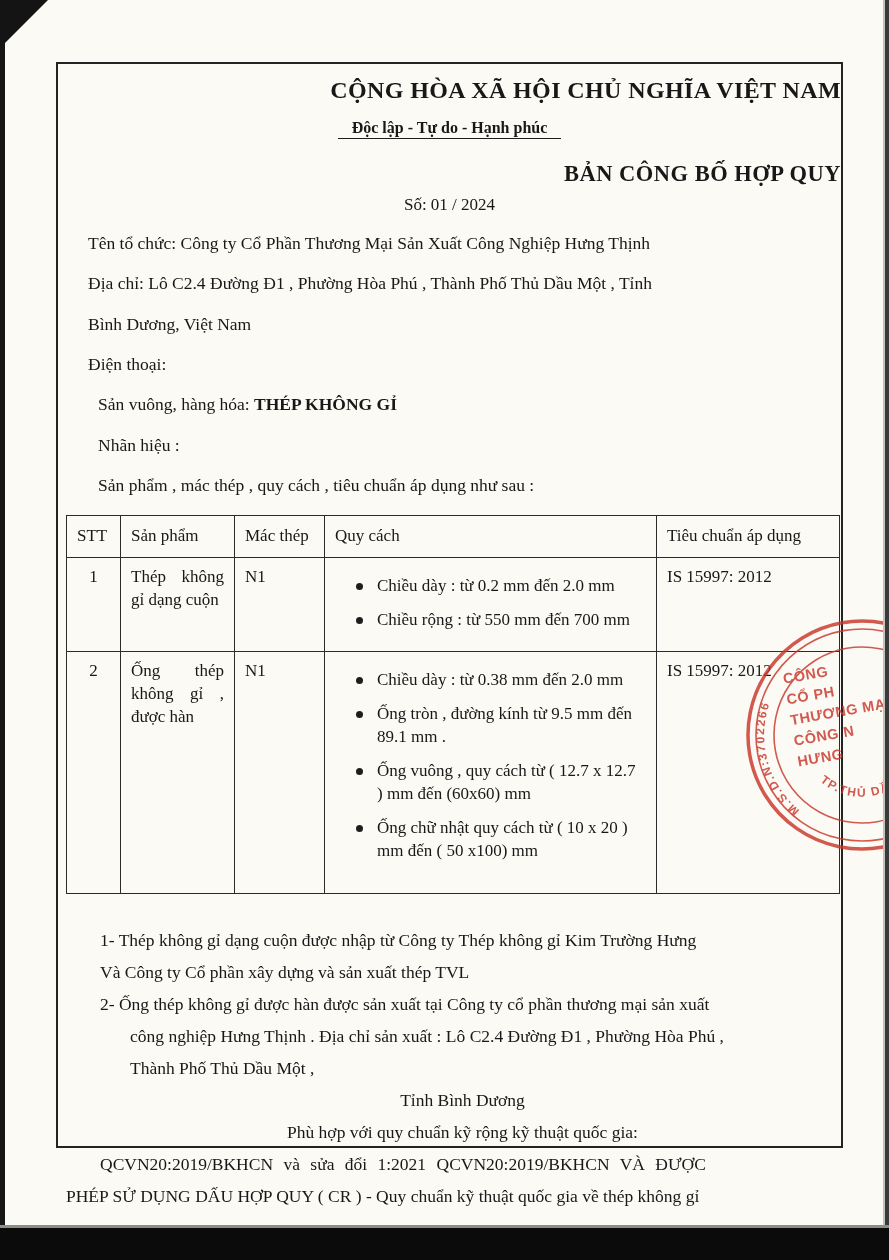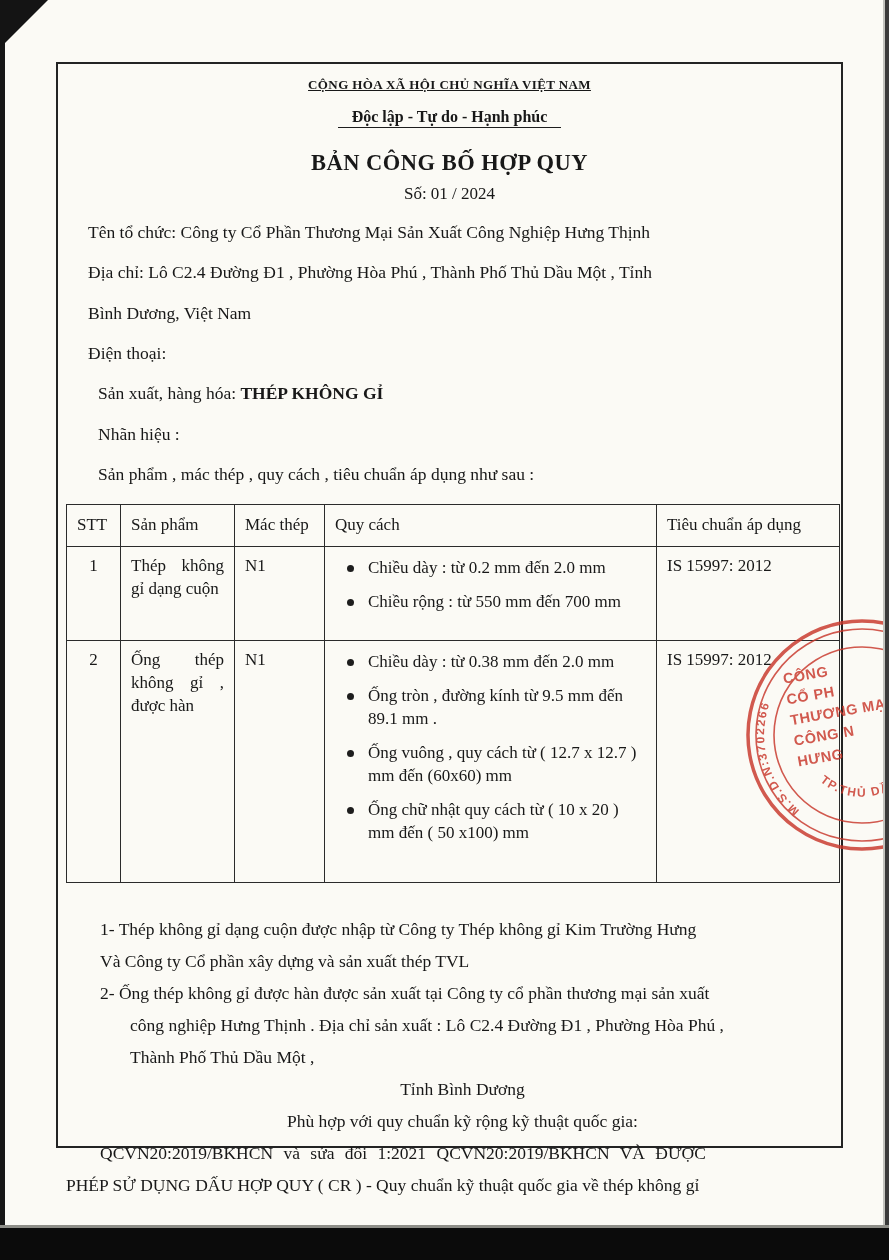--- a/index.html
+++ b/index.html
@@ -23,43 +23,43 @@
 
   
   .frame {
     position:absolute; left:56px; top:62px;
     width:787px; height:1086px;
     border:2px solid #232323;
     box-sizing:border-box;
     z-index:1;
   }
 
-  .nat-header { margin-top:13px; text-align:center; font-weight:bold; font-size:13px; letter-spacing:0.4px;text-decoration:underline; }
+  .nat-header { margin-top:13px; text-align:right; font-weight:bold; font-size:24px; letter-spacing:0.4px; }
   .motto { text-align:center; font-weight:bold; font-size:16px; margin-top:15px; }
   .motto span { border-bottom:1.6px solid #1d1d1d; padding:0 14px 2px 14px; }
-  .doc-title { text-align:center; font-weight:bold; font-size:22.5px; margin-top:24px; letter-spacing:0.5px; }
+  .doc-title { text-align:right; font-weight:bold; font-size:22.5px; margin-top:24px; letter-spacing:0.5px; }
   .doc-number { text-align:center; font-size:17px; margin-top:8px; }
 
   .bodytext { margin:14px 6px 0 18px; font-size:17.5px; line-height:1.62; }
   .bodytext p { margin:12px; }
   .bodytext .indent { padding-left:10px; }
   .product-value { font-weight:bold; }
 
   
   table.spec { margin:16px 0 0 8px; border-collapse:collapse; width:773px; font-size:17px; line-height:1.35; table-layout:fixed;font-family:Liberation Serif, serif; }
   table.spec th, table.spec td { border:1.6px solid #2b2b2b; vertical-align:top; padding:8px 10px; box-sizing:border-box; overflow:hidden; }
   table.spec th { font-weight:normal; text-align:left; height:42px; vertical-align:middle; padding:4px 10px; }
   col.c-stt { width:54px; } col.c-product { width:114px; } col.c-grade { width:90px; }
   col.c-spec { width:332px; } col.c-std { width:183px; }
   th.stt, td.stt { text-align:center; }
   td.product { text-align:justify; }
   td.grade { padding-left:24px; }
   tr.r1 td { height:94px; }
   tr.r2 td { height:242px; }
-  ul.specs { list-style:none; margin:0; padding:0 0 0 8px; }
+  ul.specs { list-style:none; margin:9px; padding:0 0 0 8px; }
   ul.specs li { position:relative; padding-left:25px; margin:2px 0 11px 0; }
   ul.specs li::before { content:""; position:absolute; left:4px; top:8px; width:7px; height:7px; border-radius:50%; background:#1d1d1d; }
 
   
   .notes { margin-top:32px; font-size:17.5px; line-height:1.6; }
   .notes div { margin:4px; }
   .n-first { margin-left:42px !important; }
   .n-cont  { margin-left:72px !important; }
   .n-left32 { margin-left:30px !important;text-align:center; }
   .reg1 { margin-left:42px !important; word-spacing:6px; }
@@ -94,21 +94,21 @@
     </div>
 
     <div class="doc-title">BẢN CÔNG BỐ HỢP QUY</div>
     <div class="doc-number">Số: 01 / 2024</div>
 
     <div class="bodytext">
       <p>Tên tổ chức: Công ty Cổ Phần Thương Mại Sản Xuất Công Nghiệp Hưng Thịnh</p>
       <p>Địa chỉ: Lô C2.4 Đường Đ1 , Phường Hòa Phú , Thành Phố Thủ Dầu Một , Tỉnh</p>
       <p>Bình Dương, Việt Nam</p>
       <p>Điện thoại:</p>
-      <p class="indent"><span>Sản xuất, hàng hóa: </span><span class="product-value">THÉP KHÔNG GỈ</span></p>
+      <p class="indent"><span>Sản vuông, hàng hóa: </span><span class="product-value">THÉP KHÔNG GỈ</span></p>
       <p class="indent">Nhãn hiệu :</p>
       <p class="indent">Sản phẩm , mác thép , quy cách , tiêu chuẩn áp dụng như sau :</p>
     </div>
 
     <table class="spec">
       <colgroup>
         <col class="c-stt">
           <col class="c-product">
           <col class="c-grade">
           <col class="c-spec">

